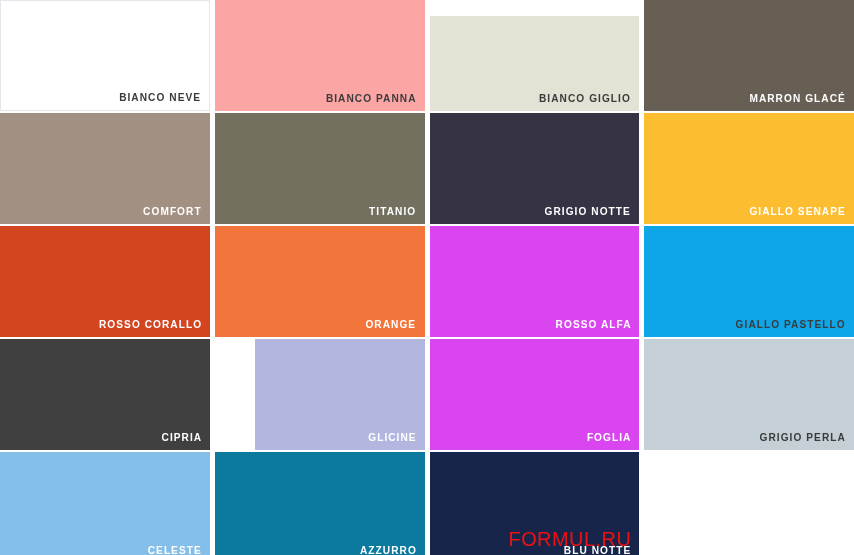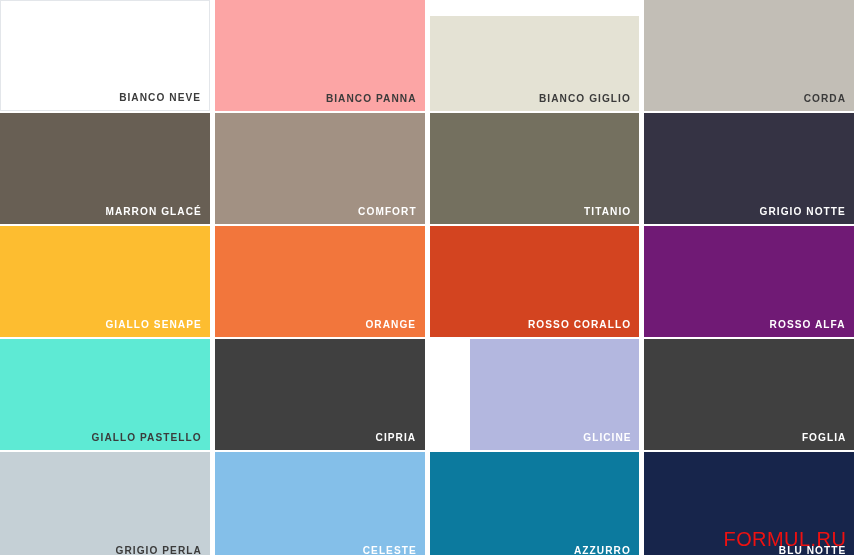--- a/index.html
+++ b/index.html
@@ -73,57 +73,54 @@
 <div id="palette-grid">
     <div class="swatch hairline" style="background: rgb(255, 255, 255);">
       <span class="swatch-label" style="color: rgb(59, 59, 59);">BIANCO NEVE</span>
     </div>
     <div class="swatch" style="background: #fca5a5;">
       <span class="swatch-label" style="color: rgb(59, 59, 59);">BIANCO PANNA</span>
     </div>
     <div class="swatch" style="background: rgb(228, 226, 212); margin-top: 16px;">
       <span class="swatch-label" style="color: rgb(59, 59, 59);">BIANCO GIGLIO</span>
     </div>
-    <div class="swatch" style="background: rgb(194, 190, 182);">
-      <span class="swatch-label" style="color: rgb(59, 59, 59);">CORDA</span>
-    </div>
     <div class="swatch" style="background: rgb(104, 95, 84);">
       <span class="swatch-label" style="color: rgb(255, 255, 255);">MARRON GLACÉ</span>
     </div>
     <div class="swatch" style="background: rgb(162, 145, 131);">
       <span class="swatch-label" style="color: rgb(255, 255, 255);">COMFORT</span>
     </div>
     <div class="swatch" style="background: rgb(116, 112, 95);">
       <span class="swatch-label" style="color: rgb(255, 255, 255);">TITANIO</span>
     </div>
     <div class="swatch" style="background: rgb(53, 51, 68);">
       <span class="swatch-label" style="color: rgb(255, 255, 255);">GRIGIO NOTTE</span>
     </div>
     <div class="swatch" style="background: rgb(253, 189, 48); text-align: center;">
       <span class="swatch-label" style="color: rgb(255, 255, 255);">GIALLO SENAPE</span>
     </div>
+    <div class="swatch" style="background: rgb(211, 68, 32);">
+      <span class="swatch-label" style="color: rgb(255, 255, 255);">ROSSO CORALLO</span>
+    </div>
     <div class="swatch" style="background: rgb(242, 118, 60);">
       <span class="swatch-label" style="color: rgb(255, 255, 255);">ORANGE</span>
     </div>
-    <div class="swatch" style="background: rgb(211, 68, 32);">
-      <span class="swatch-label" style="color: rgb(255, 255, 255);">ROSSO CORALLO</span>
-    </div>
-    <div class="swatch" style="background: #701a75; text-align: right;">
+    <div class="swatch" style="background: #d946ef; text-align: right;">
       <span class="swatch-label" style="color: rgb(255, 255, 255);">ROSSO ALFA</span>
     </div>
-    <div class="swatch" style="background: #5eead4;">
+    <div class="swatch" style="background: #0ea5e9;">
       <span class="swatch-label" style="color: rgb(59, 59, 59);">GIALLO PASTELLO</span>
     </div>
     <div class="swatch" style="background: #404040;">
       <span class="swatch-label" style="color: rgb(255, 255, 255);">CIPRIA</span>
     </div>
     <div class="swatch" style="background: rgb(179, 183, 223); margin-left: 40px;">
       <span class="swatch-label" style="color: rgb(255, 255, 255);">GLICINE</span>
     </div>
-    <div class="swatch" style="background: #404040; padding-left: 46px;">
+    <div class="swatch" style="background: #d946ef; padding-left: 46px;">
       <span class="swatch-label" style="color: rgb(255, 255, 255);">FOGLIA</span>
     </div>
     <div class="swatch" style="background: rgb(197, 208, 214);">
       <span class="swatch-label" style="color: rgb(59, 59, 59);">GRIGIO PERLA</span>
     </div>
     <div class="swatch" style="background: rgb(132, 191, 233);">
       <span class="swatch-label" style="color: rgb(255, 255, 255);">CELESTE</span>
     </div>
     <div class="swatch" style="background: rgb(12, 122, 158);">
       <span class="swatch-label" style="color: rgb(255, 255, 255);">AZZURRO</span>

